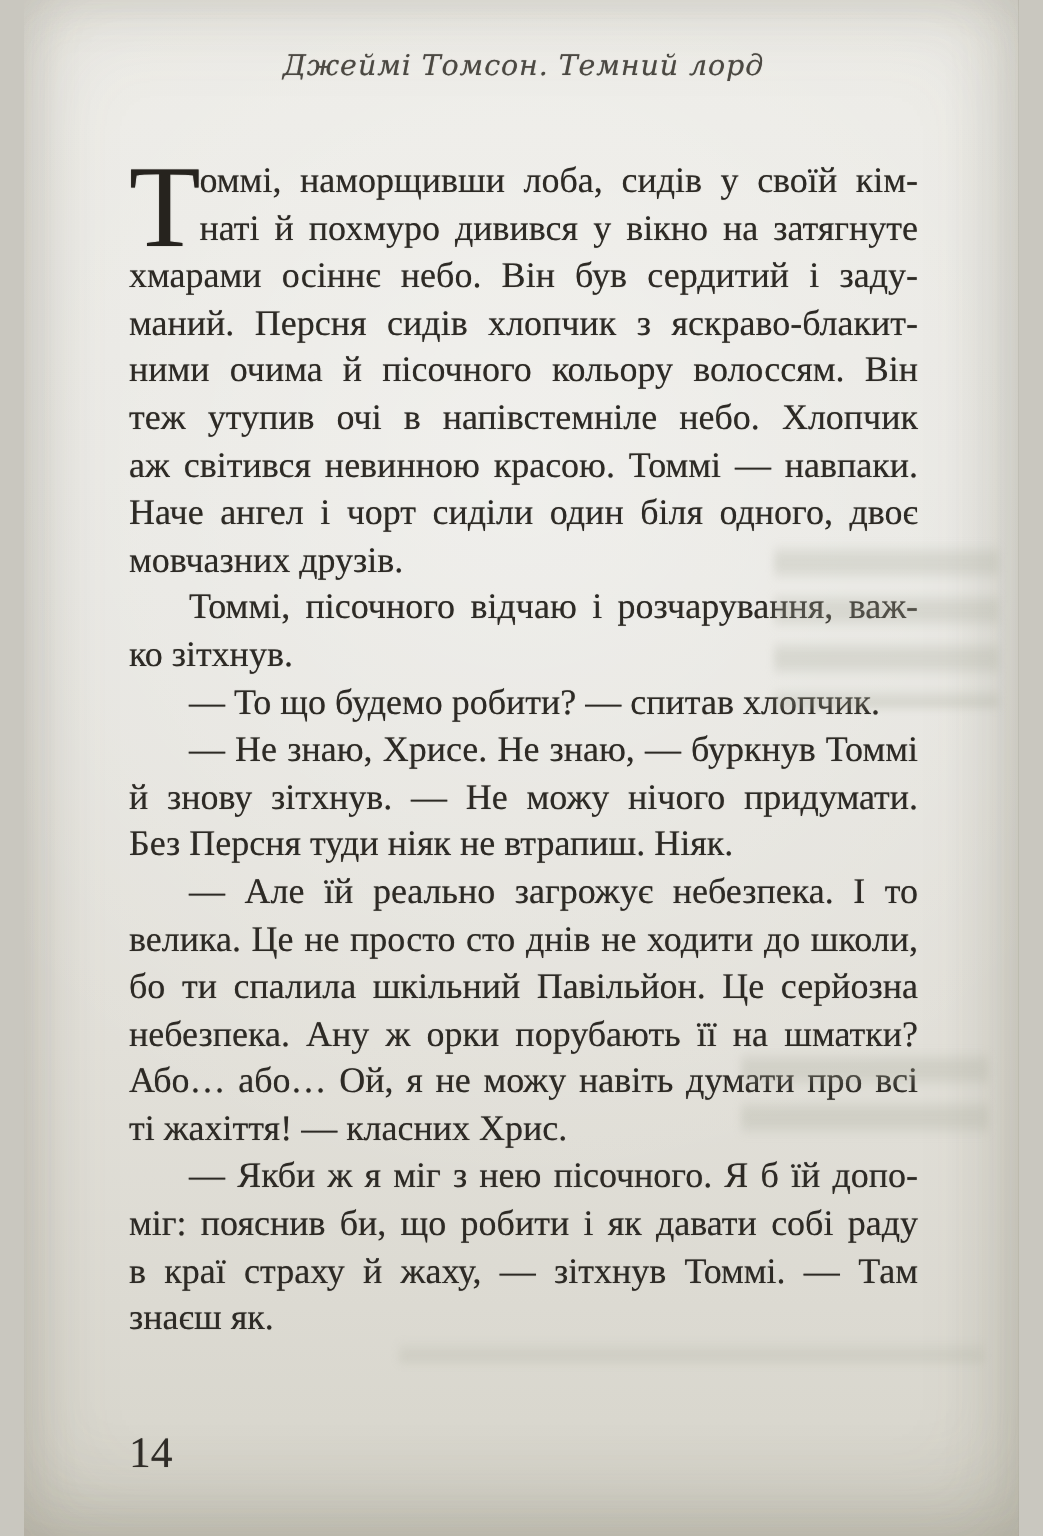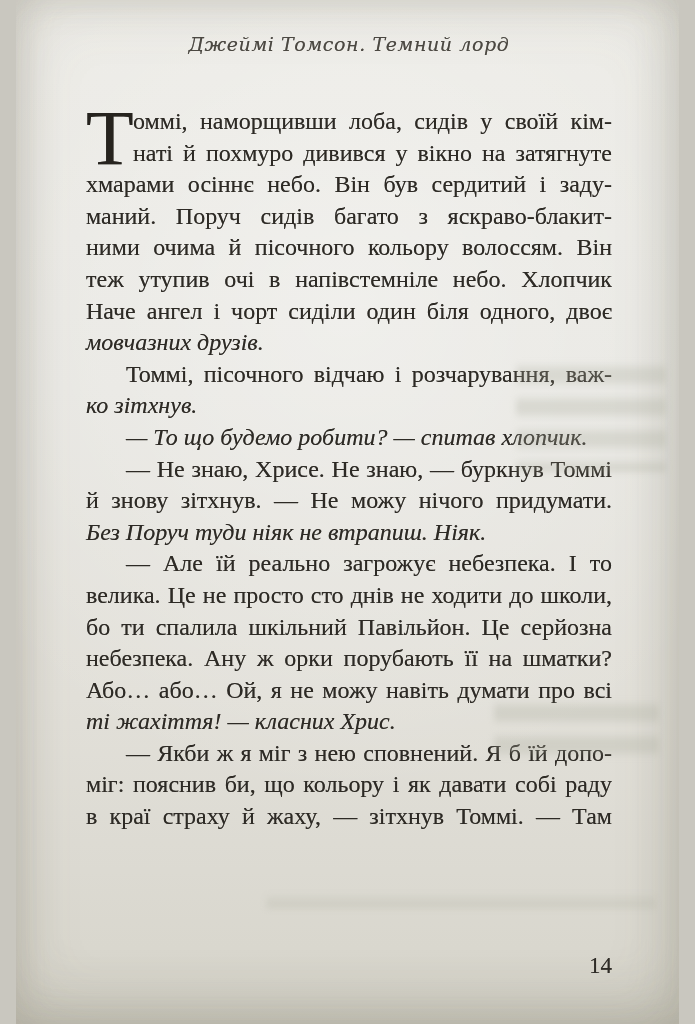--- a/index.html
+++ b/index.html
@@ -50,21 +50,20 @@
   }
 
   .para { margin: 0; }
   .line {
     text-align: justify;
     text-align-last: justify;
     white-space: normal;
   }
   .line.last {
     text-align-last: left;
-    font-style: italic;
   }
   .para.indent .line:first-child { text-indent: 40px; }
 
   .dropcap {
     float: left;
     width: 42px;
     height: 56px;
     margin-top: 4px;
     margin-right: 5px;
     font-size: 78px;
@@ -74,22 +73,22 @@
     text-indent: 0;
     text-shadow: 0 0 0.6px rgba(38,35,30,0.7);
   }
 
   
   .page-number {
     position: absolute;
     top: 953px;
     left: 70px;
     right: 67px;
-    text-align: right;
-    font-size: 23px;
+    text-align: left;
+    font-size: 29px;
     color: #2f2c27;
     text-shadow: 0 0 0.5px rgba(47,44,39,0.6);
   }
 
   
   .ghost {
     position: absolute;
     filter: blur(3px);
     opacity: 0.55;
     pointer-events: none;
@@ -111,50 +110,52 @@
 
 <div class="page">
 
   <div class="running-header">Джеймі Томсон. Темний лорд</div>
 
   <div class="body-text">
       <div class="para">
         <div class="line"><span class="dropcap">Т</span>оммі, наморщивши лоба, сидів у своїй кім-</div>
         <div class="line">наті й похмуро дивився у вікно на затягнуте</div>
         <div class="line">хмарами осіннє небо. Він був сердитий і заду-</div>
-        <div class="line">маний. Поруч сидів багато з яскраво-блакит-</div>
+        <div class="line">маний. Персня сидів хлопчик з яскраво-блакит-</div>
         <div class="line">ними очима й пісочного кольору волоссям. Він</div>
         <div class="line">теж утупив очі в напівстемніле небо. Хлопчик</div>
+        <div class="line">аж світився невинною красою. Томмі — навпаки.</div>
         <div class="line">Наче ангел і чорт сиділи один біля одного, двоє</div>
         <div class="line last">мовчазних друзів.</div>
       </div>
       <div class="para indent">
         <div class="line">Томмі, пісочного відчаю і розчарування, важ-</div>
         <div class="line last">ко зітхнув.</div>
       </div>
       <div class="para indent">
         <div class="line last">— То що будемо робити? — спитав хлопчик.</div>
       </div>
       <div class="para indent">
         <div class="line">— Не знаю, Хрисе. Не знаю, — буркнув Томмі</div>
         <div class="line">й знову зітхнув. — Не можу нічого придумати.</div>
-        <div class="line last">Без Поруч туди ніяк не втрапиш. Ніяк.</div>
+        <div class="line last">Без Персня туди ніяк не втрапиш. Ніяк.</div>
       </div>
       <div class="para indent">
         <div class="line">— Але їй реально загрожує небезпека. І то</div>
         <div class="line">велика. Це не просто сто днів не ходити до школи,</div>
         <div class="line">бо ти спалила шкільний Павільйон. Це серйозна</div>
         <div class="line">небезпека. Ану ж орки порубають її на шматки?</div>
         <div class="line">Або… або… Ой, я не можу навіть думати про всі</div>
         <div class="line last">ті жахіття! — класних Хрис.</div>
       </div>
       <div class="para indent">
-        <div class="line">— Якби ж я міг з нею сповнений. Я б їй допо-</div>
-        <div class="line">міг: пояснив би, що кольору і як давати собі раду</div>
+        <div class="line">— Якби ж я міг з нею пісочного. Я б їй допо-</div>
+        <div class="line">міг: пояснив би, що робити і як давати собі раду</div>
         <div class="line">в краї страху й жаху, — зітхнув Томмі. — Там</div>
+        <div class="line last">знаєш як.</div>
       </div>
     </div>
 
   <div class="ghost ghost-1"></div>
   <div class="ghost ghost-2"></div>
   <div class="ghost ghost-3"></div>
 
   <div class="page-number">14</div>
 
 </div>

